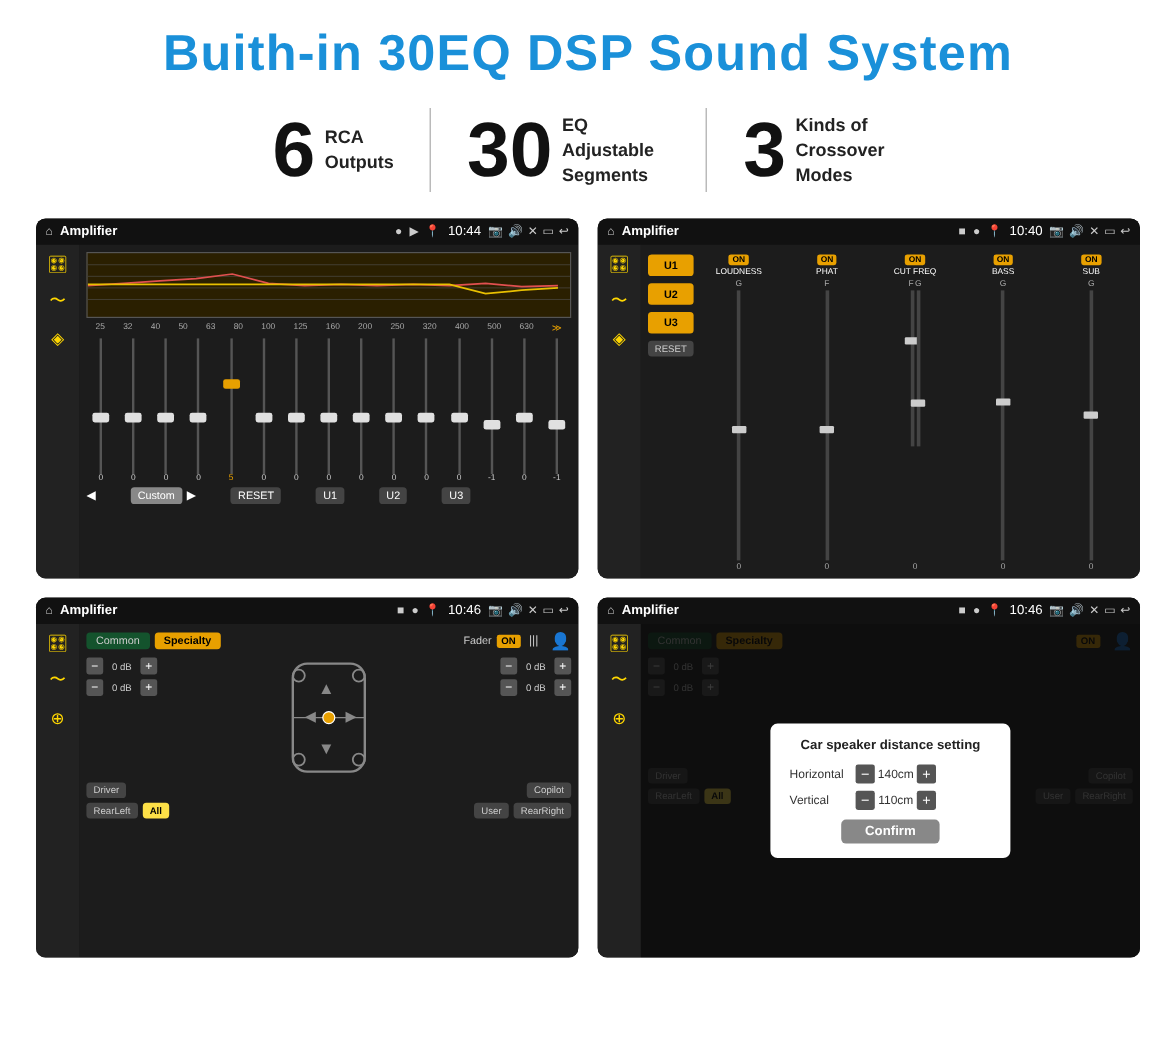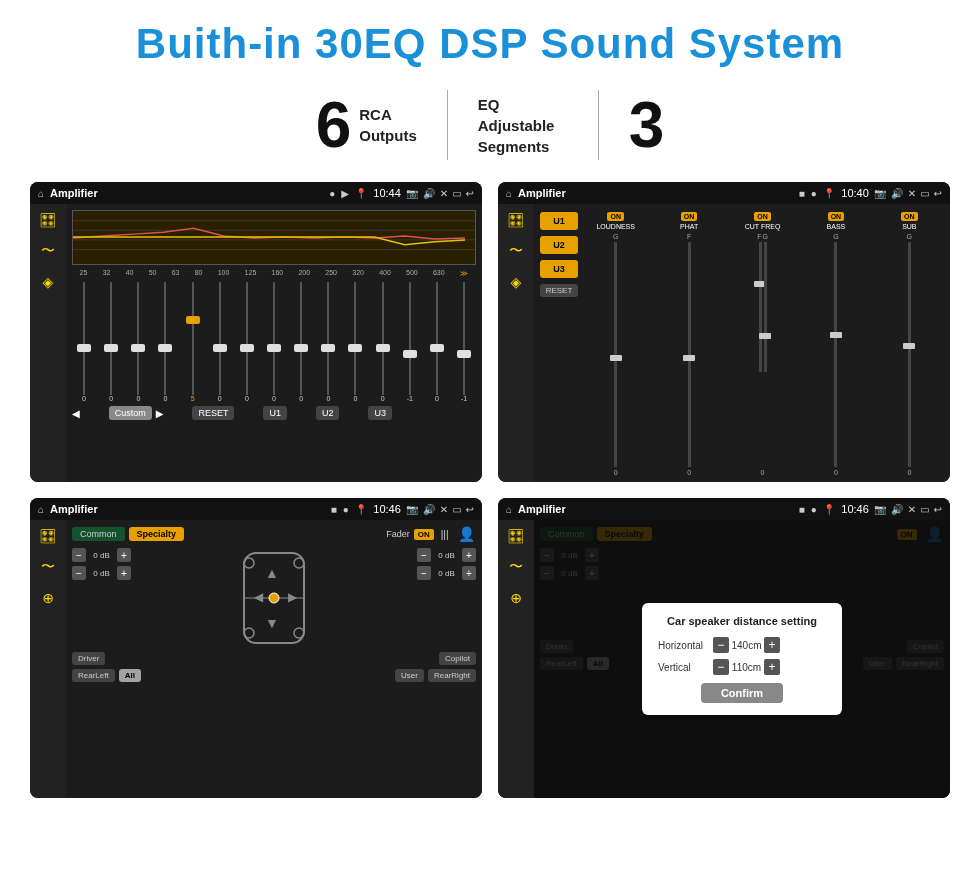--- a/index.html
+++ b/index.html
@@ -328,21 +328,21 @@
       background: #444;
       color: #ccc;
       border: none;
       border-radius: 3px;
       padding: 2px 6px;
       font-size: 8px;
       cursor: pointer;
     }
 
     .floor-btn-active {
-      background: #a3a3a3;
+      background: #fde047;
       color: #000;
       font-weight: bold;
     }
 
     
     .dialog-overlay {
       position: absolute;
       top: 0; left: 0; right: 0; bottom: 0;
       background: rgba(0,0,0,0.5);
       display: flex;
@@ -528,28 +528,33 @@
   <div class="features-row">
     <div class="feature-item">
       <span class="feature-number">6</span>
       <span class="feature-desc">
         <span>RCA</span><br>
         <span>Outputs</span>
       </span>
     </div>
     <div class="feature-divider"></div>
     <div class="feature-item">
+      <span class="feature-number">30</span>
       <span class="feature-desc">
         <span>EQ Adjustable</span><br>
         <span>Segments</span>
       </span>
     </div>
     <div class="feature-divider"></div>
     <div class="feature-item">
       <span class="feature-number">3</span>
+      <span class="feature-desc">
+        <span>Kinds of</span><br>
+        <span>Crossover Modes</span>
+      </span>
     </div>
   </div>
 
   <div class="screens-grid">
 
     <div class="screen-container">
       <div class="status-bar">
         <span class="status-icon">⌂</span>
         <span class="status-title">Amplifier</span>
         <span class="status-icon">●</span>

